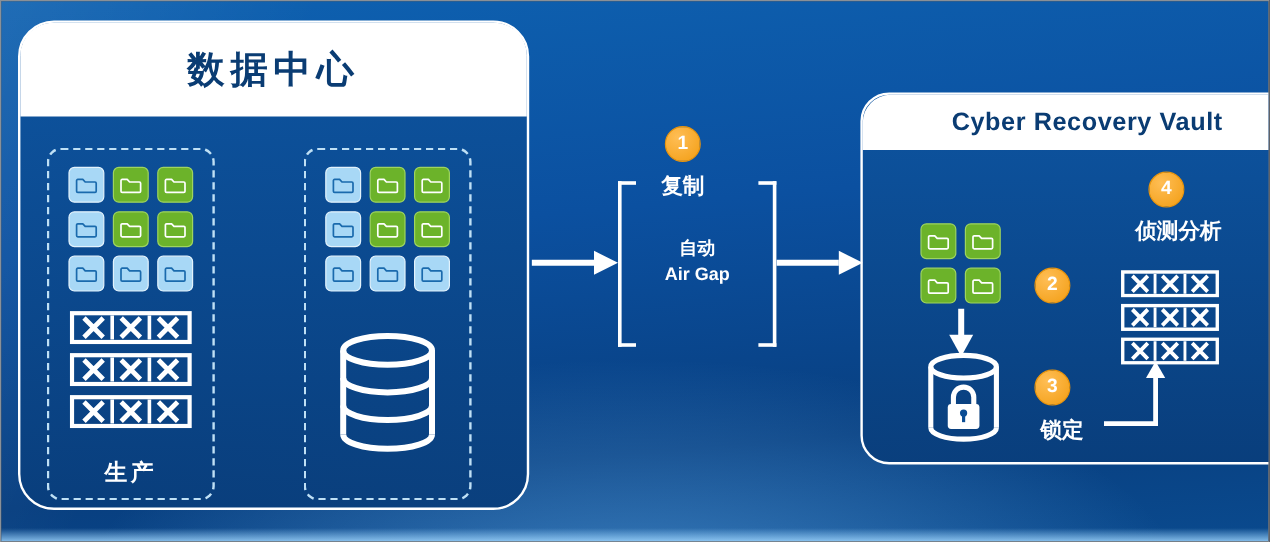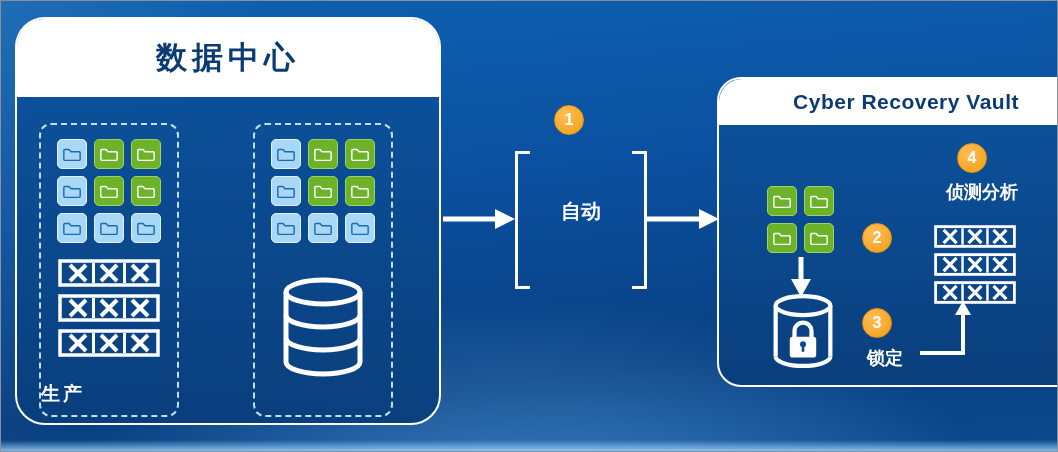--- a/index.html
+++ b/index.html
@@ -35,38 +35,38 @@
   .folder-grid{ position:absolute; top:14px; left:50%; transform:translateX(-50%); display:grid; gap:7px; }
   .tile{ width:30px; height:30px; border-radius:5px; display:flex; align-items:center; justify-content:center; }
   .tile-blue{ background:#A8D8F6; border:1px solid #E2F2FC; }
   .tile-green{ background:#6CB32A; border:1px solid #9ED45F; }
 
   .tape-stack{ position:absolute; left:50%; transform:translateX(-50%); display:flex; flex-direction:column; gap:7px; }
   #prod-box .tape-stack{ top:134px; }
   .tape{ width:102px; height:28px; }
   .tape svg{ width:100%; height:100%; display:block; }
 
-  .group-label{ position:absolute; bottom:8px; left:0; right:0; 
+  .group-label{ position:absolute; bottom:8px; left:0; right:0; text-align:center;
     color:#fff; font-weight:bold; font-size:19px; letter-spacing:3px; }
 
   .db-icon{ position:absolute; top:152px; left:50%; transform:translateX(-50%); }
 
   .badge{ position:absolute; width:30px; height:30px; border-radius:50%;
     background:radial-gradient(circle at 35% 30%, #FFBE55, #F29D13);
     border:1px solid #E8940D; color:#fff; font-weight:bold; font-size:16px;
     display:flex; align-items:center; justify-content:center; }
   .step-label{ position:absolute; color:#fff; font-weight:bold; font-size:18px; text-align:center; }
 
   #badge1{ left:553px; top:104px; }
   #label1{ left:518px; top:142px; width:100px; }
   .bracket{ position:absolute; width:15px; height:138px; border:3px solid #fff; }
   #bracket-l{ left:514px; top:150px; border-right:none; }
   #bracket-r{ left:631px; top:150px; border-left:none; }
   #airgap{ position:absolute; left:506px; top:196px; width:148px; text-align:center;
-    color:#fff; font-weight:bold; font-size:20px; line-height:1.4; }
+    color:#fff; font-weight:bold; font-size:15px; line-height:1.4; }
 
   #arrow1{ position:absolute; left:442px; top:201px; }
   #arrow2{ position:absolute; left:646px; top:201px; }
 
   
   #vault-grid{ top:107px; left:48px; transform:none; }
   #vault-down-arrow{ position:absolute; left:66px; top:178px; }
   #vault-db{ position:absolute; left:51px; top:214px; }
   #badge2{ left:143px; top:144px; }
   #label2{ left:118px; top:182px; width:80px; }
@@ -229,24 +229,26 @@
       </div>
     </div>
   </div>
 
   <svg id="arrow1" width="72" height="34" viewBox="0 0 72 34">
     <line x1="0" y1="17" x2="52" y2="17" stroke="#fff" stroke-width="5"></line>
     <polygon points="52,7 72,17 52,27" fill="#fff"></polygon>
   </svg>
 
   <div id="badge1" class="badge">1</div>
+  <div id="label1" class="step-label">复制</div>
   <div id="bracket-l" class="bracket"></div>
   <div id="bracket-r" class="bracket"></div>
   <div id="airgap">
     <div>自动</div>
+    <div>Air Gap</div>
   </div>
 
   <svg id="arrow2" width="72" height="34" viewBox="0 0 72 34">
     <line x1="0" y1="17" x2="52" y2="17" stroke="#fff" stroke-width="5"></line>
     <polygon points="52,7 72,17 52,27" fill="#fff"></polygon>
   </svg>
 
   <div id="vault-panel" class="panel">
     <div class="panel-header">Cyber Recovery Vault</div>
 

